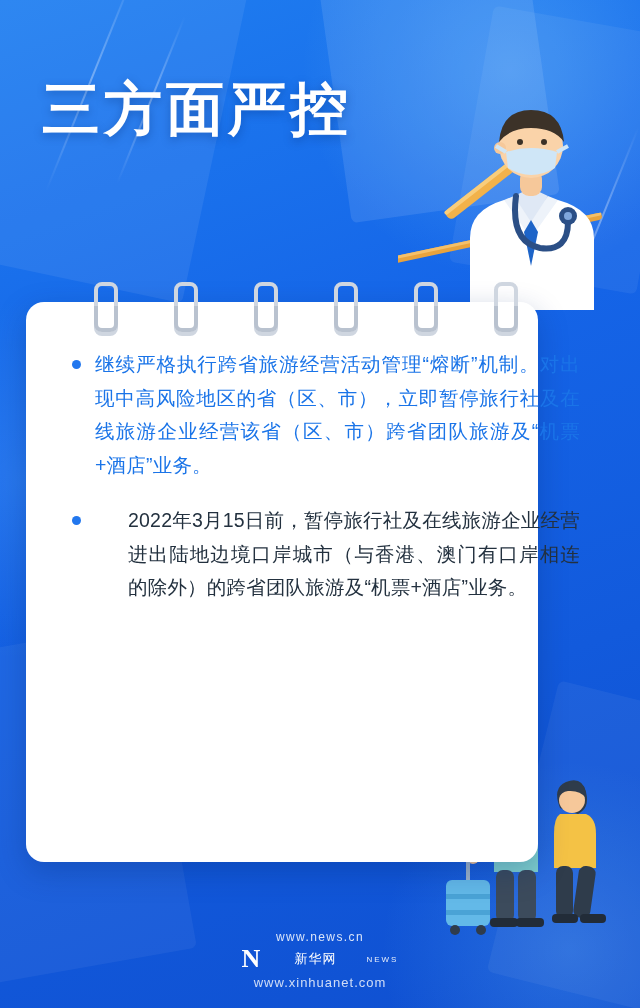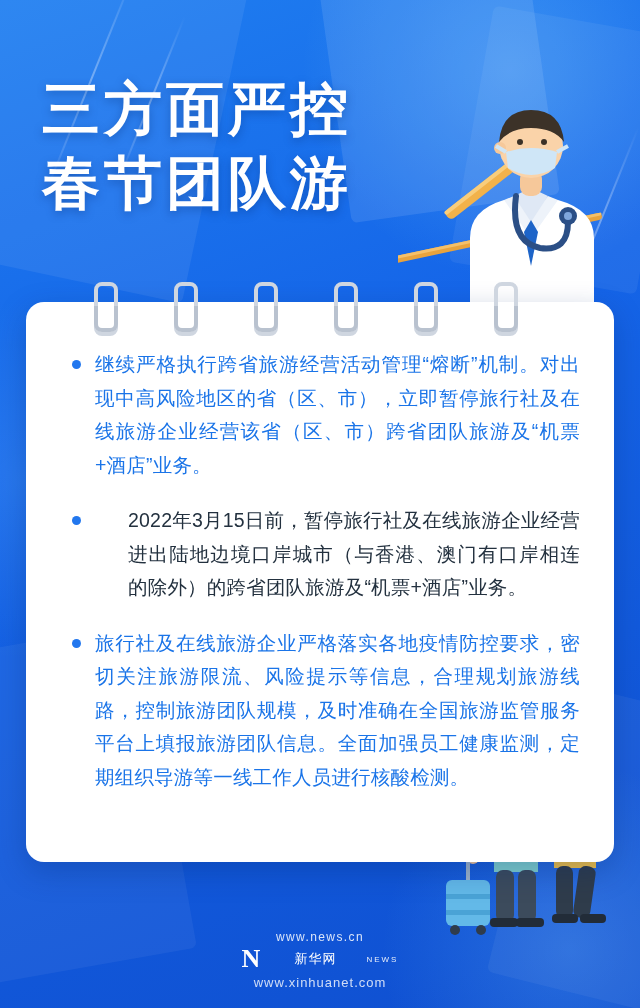--- a/index.html
+++ b/index.html
@@ -71,21 +71,21 @@
   .headline div { white-space: nowrap; }
 
   
   .doctor { position: absolute; right: 12px; top: 70px; width: 230px; height: 240px; z-index: 5; }
 
   
   .card {
     position: absolute;
     left: 26px;
     top: 302px;
-    width: 588px;
+    width: 512px;
     height: 560px;
     background: #ffffff;
     border-radius: 18px;
     box-shadow: 0 10px 30px rgba(4, 40, 110, 0.28);
     z-index: 7;
   }
   .rings {
     position: absolute;
     left: 26px;
     top: 282px;
@@ -210,21 +210,20 @@
   <div class="bg-shape s2"></div>
   <div class="bg-shape s3"></div>
   <div class="bg-shape s4"></div>
   <div class="bg-shape s5"></div>
   <div class="streak k1"></div>
   <div class="streak k2"></div>
   <div class="streak k3"></div>
 
   <div class="headline">
     <div>三方面严控</div>
-    <div>春节团队游</div>
   </div>
 
   <svg class="doctor" viewBox="0 0 230 240">
 
     <g transform="rotate(-12 120 160)">
       <rect x="-10" y="160" width="215" height="7" rx="3.5" fill="#e8a33d"></rect>
       <rect x="-10" y="160" width="215" height="3" rx="1.5" fill="#f4c06a"></rect>
     </g>
 
     <g transform="rotate(-38 120 140)">
@@ -264,24 +263,20 @@
       <div class="bullet-row">
         <span class="bullet-dot"></span>
         <span class="bullet-text">继续严格执行跨省旅游经营活动管理“熔断”机制。对出现中高风险地区的省（区、市），立即暂停旅行社及在线旅游企业经营该省（区、市）跨省团队旅游及“机票+酒店”业务。</span>
       </div>
 
       <div class="bullet-row">
         <span class="bullet-dot"></span>
         <span class="bullet-text dark">2022年3月15日前，暂停旅行社及在线旅游企业经营进出陆地边境口岸城市（与香港、澳门有口岸相连的除外）的跨省团队旅游及“机票+酒店”业务。</span>
       </div>
 
-      <div class="bullet-row">
-        <span class="bullet-dot"></span>
-        <span class="bullet-text">旅行社及在线旅游企业严格落实各地疫情防控要求，密切关注旅游限流、风险提示等信息，合理规划旅游线路，控制旅游团队规模，及时准确在全国旅游监管服务平台上填报旅游团队信息。全面加强员工健康监测，定期组织导游等一线工作人员进行核酸检测。</span>
-      </div>
 
     </div>
   </div>
 
   <div class="rings">
     <div class="ring" style="left:68px"></div>
     <div class="ring" style="left:148px"></div>
     <div class="ring" style="left:228px"></div>
     <div class="ring" style="left:308px"></div>
     <div class="ring" style="left:388px"></div>

